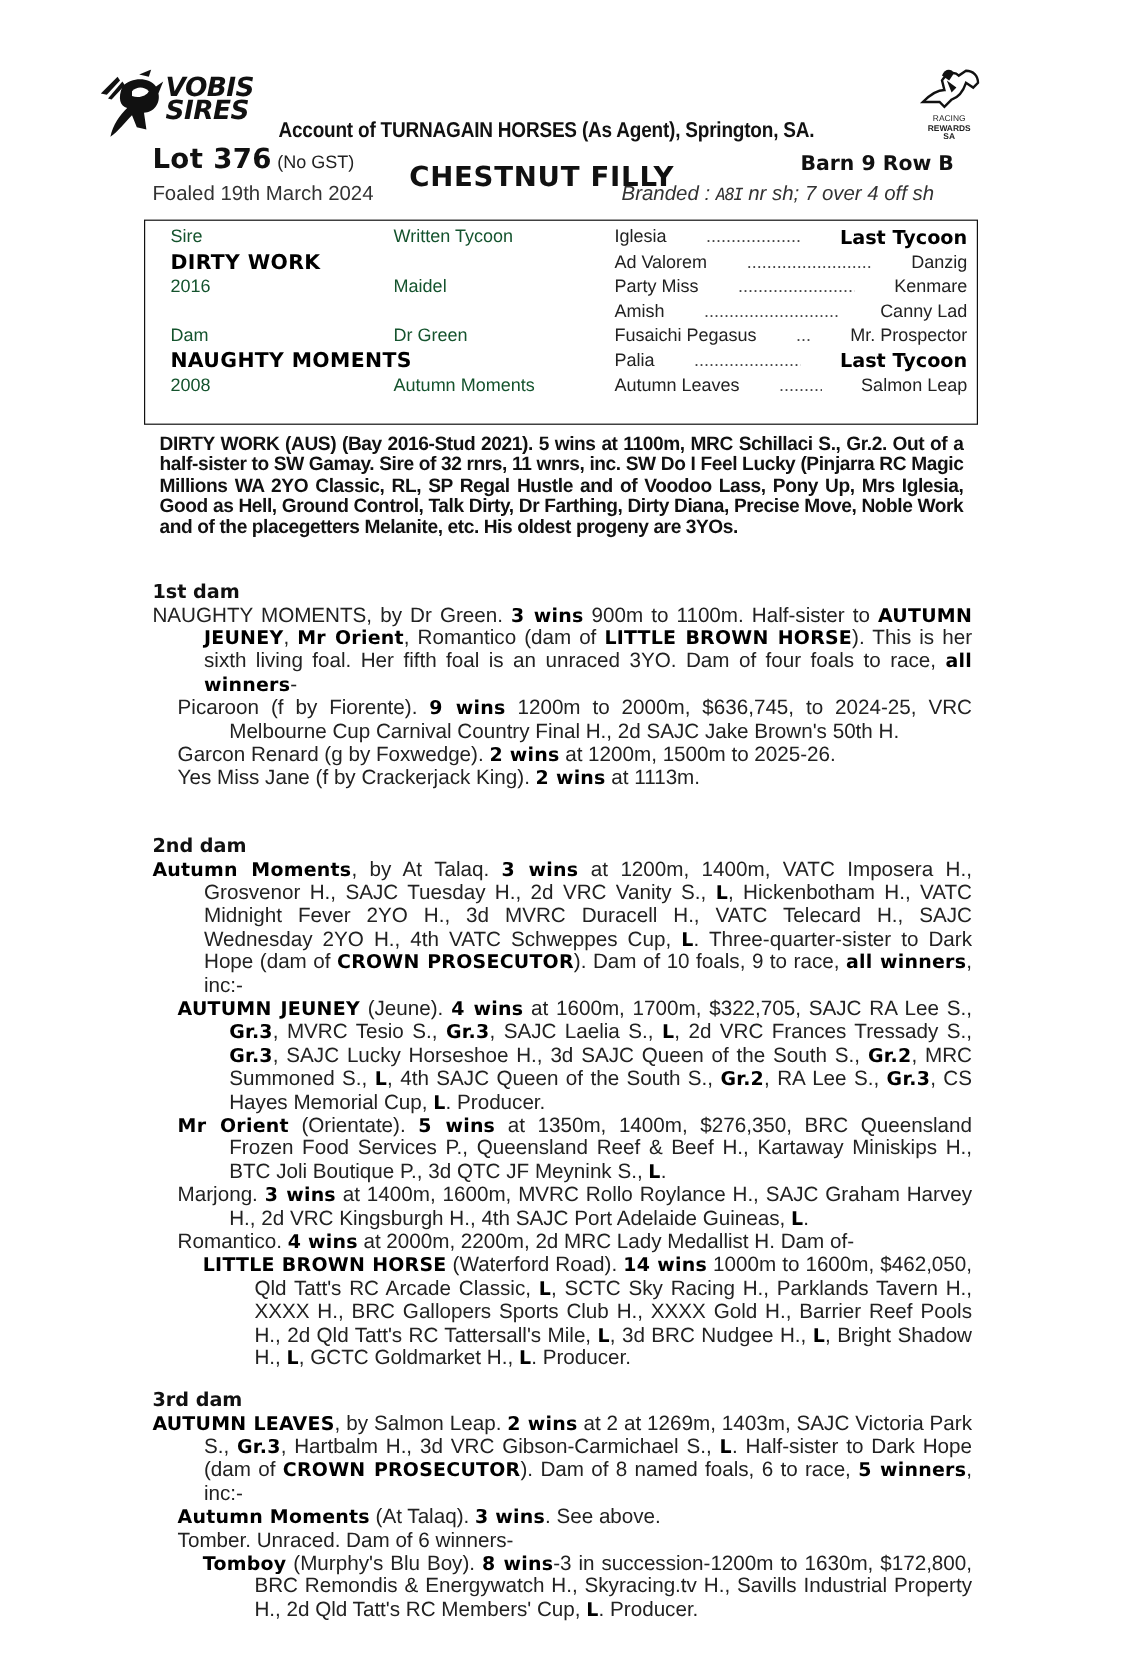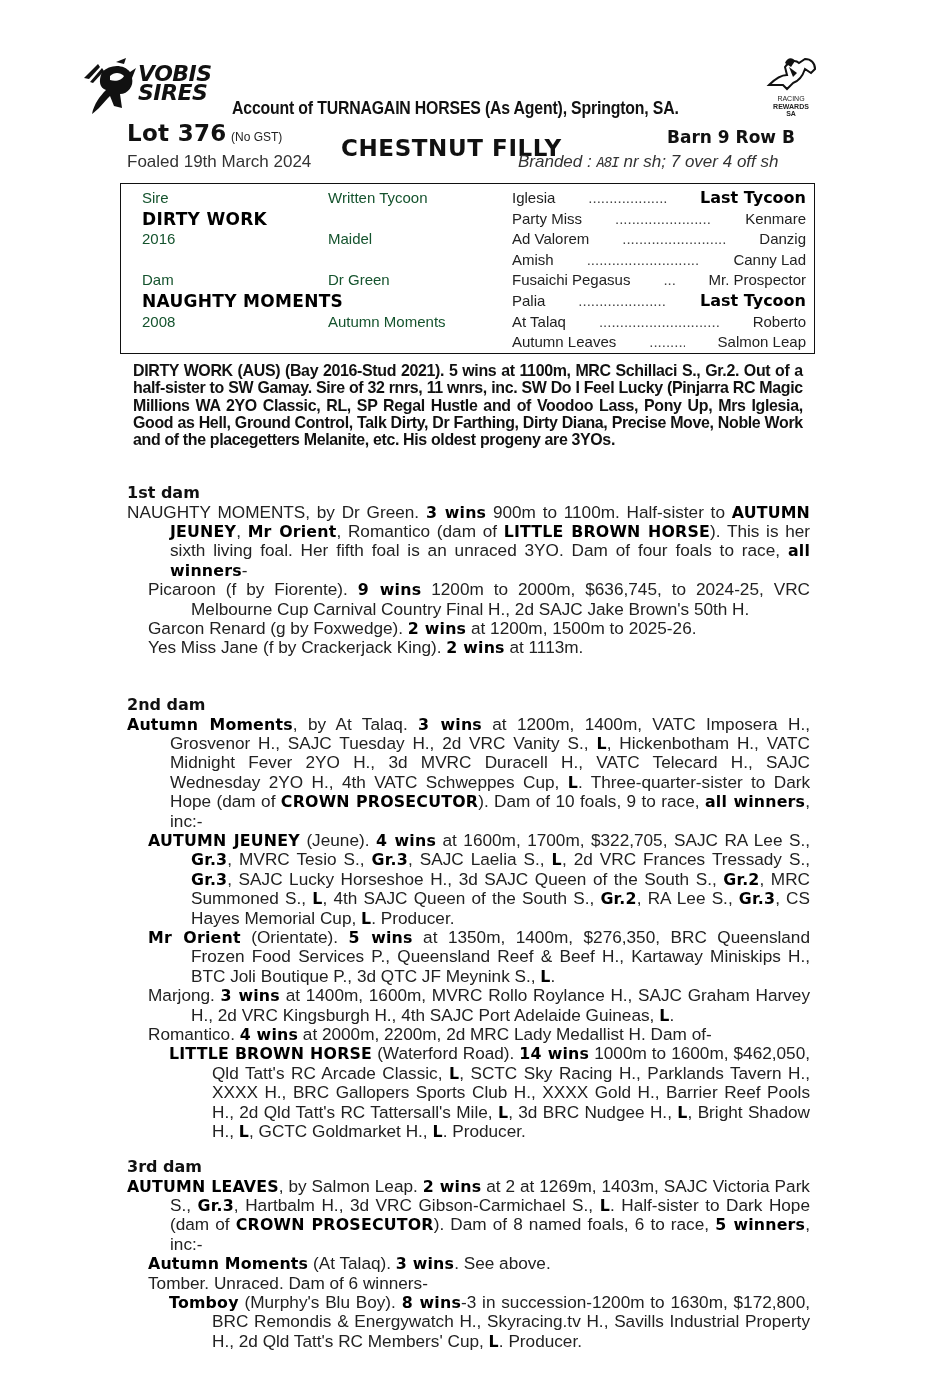--- a/index.html
+++ b/index.html
@@ -9,21 +9,21 @@
   
   .vobis-logo { left: 80px; top: 58px; width: 140px; height: 58px; }
   .vobis-text { position: absolute; left: 58px; top: 6px; font-family: "DejaVu Sans", sans-serif; font-weight: bold; font-style: italic; font-size: 22px; line-height: 19px; letter-spacing: -0.5px; color: #111; }
   .account-line { left: 232px; top: 98px; font-family: "Liberation Sans", sans-serif; font-weight: bold; font-size: 18px; transform: scaleX(0.88); transform-origin: left top; white-space: nowrap; letter-spacing: -0.2px; }
   .rr-logo { left: 762px; top: 55px; width: 58px; height: 66px; text-align: center; }
   .rr-text { font-family: "Liberation Sans", sans-serif; font-size: 7px; line-height: 7.5px; color: #222; }
   .rr-text b { font-weight: bold; }
 
   .lot-line { left: 127px; top: 120px; white-space: nowrap; }
   .lot-num { font-family: "DejaVu Sans", sans-serif; font-weight: bold; font-size: 23px; letter-spacing: 0.3px; }
-  .lot-gst { font-family: "Liberation Sans", sans-serif; font-size: 12px; color: #222; }
+  .lot-gst { font-family: "Liberation Sans", sans-serif; font-size: 15px; color: #222; }
   .sex-title { left: 341px; top: 135px; font-family: "DejaVu Sans", sans-serif; font-weight: bold; font-size: 23px; letter-spacing: 0.6px; white-space: nowrap; }
   .barn { left: 667px; top: 127px; font-family: "DejaVu Sans", sans-serif; font-weight: bold; font-size: 17px; white-space: nowrap; }
   .foaled { left: 127px; top: 152px; font-size: 17px; color: #333; white-space: nowrap; }
   .branded { left: 518px; top: 152px; font-size: 17px; color: #333; white-space: nowrap; font-style: italic; }
 
   
   .ped-box { left: 120px; top: 183px; width: 693px; height: 169px; border: 1.5px solid #111; box-sizing: content-box; }
   .ped-col { position: absolute; top: 4px; }
   .ped-row { height: 20.6px; line-height: 20.6px; font-size: 15px; color: #14532d; white-space: nowrap; }
   .ped-big { font-family: "DejaVu Sans", sans-serif; font-weight: bold; font-size: 17px; color: #000; letter-spacing: 0.3px; }
@@ -112,48 +112,43 @@
     <div class="ped-row"></div>
     <div class="ped-row">Autumn Moments</div>
   </div>
   <div class="ped-col col3">
     <div class="g3">
         <span>Iglesia</span>
         <span class="dots"></span>
         <span class="sire bold">Last Tycoon</span>
       </div>
     <div class="g3">
+        <span>Ad Valorem</span>
+        <span class="dots"></span>
+        <span class="sire">Danzig</span>
+      </div>
+    <div class="g3">
         <span>Party Miss</span>
         <span class="dots"></span>
         <span class="sire">Kenmare</span>
-      </div>
-    <div class="g3">
-        <span>Ad Valorem</span>
-        <span class="dots"></span>
-        <span class="sire">Danzig</span>
       </div>
     <div class="g3">
         <span>Amish</span>
         <span class="dots"></span>
         <span class="sire">Canny Lad</span>
       </div>
     <div class="g3">
         <span>Fusaichi Pegasus</span>
         <span class="dots"></span>
         <span class="sire">Mr. Prospector</span>
       </div>
     <div class="g3">
         <span>Palia</span>
         <span class="dots"></span>
         <span class="sire bold">Last Tycoon</span>
-      </div>
-    <div class="g3">
-        <span>At Talaq</span>
-        <span class="dots"></span>
-        <span class="sire">Roberto</span>
       </div>
     <div class="g3">
         <span>Autumn Leaves</span>
         <span class="dots"></span>
         <span class="sire">Salmon Leap</span>
       </div>
   </div>
 </div>
 
 <div class="abs sire-summary">DIRTY WORK (AUS) (Bay 2016-Stud 2021). 5 wins at 1100m, MRC Schillaci S., Gr.2. Out of a half-sister to SW Gamay. Sire of 32 rnrs, 11 wnrs, inc. SW Do I Feel Lucky (Pinjarra RC Magic Millions WA 2YO Classic, RL, SP Regal Hustle and of Voodoo Lass, Pony Up, Mrs Iglesia, Good as Hell, Ground Control, Talk Dirty, Dr Farthing, Dirty Diana, Precise Move, Noble Work and of the placegetters Melanite, etc. His oldest progeny are 3YOs.</div>

